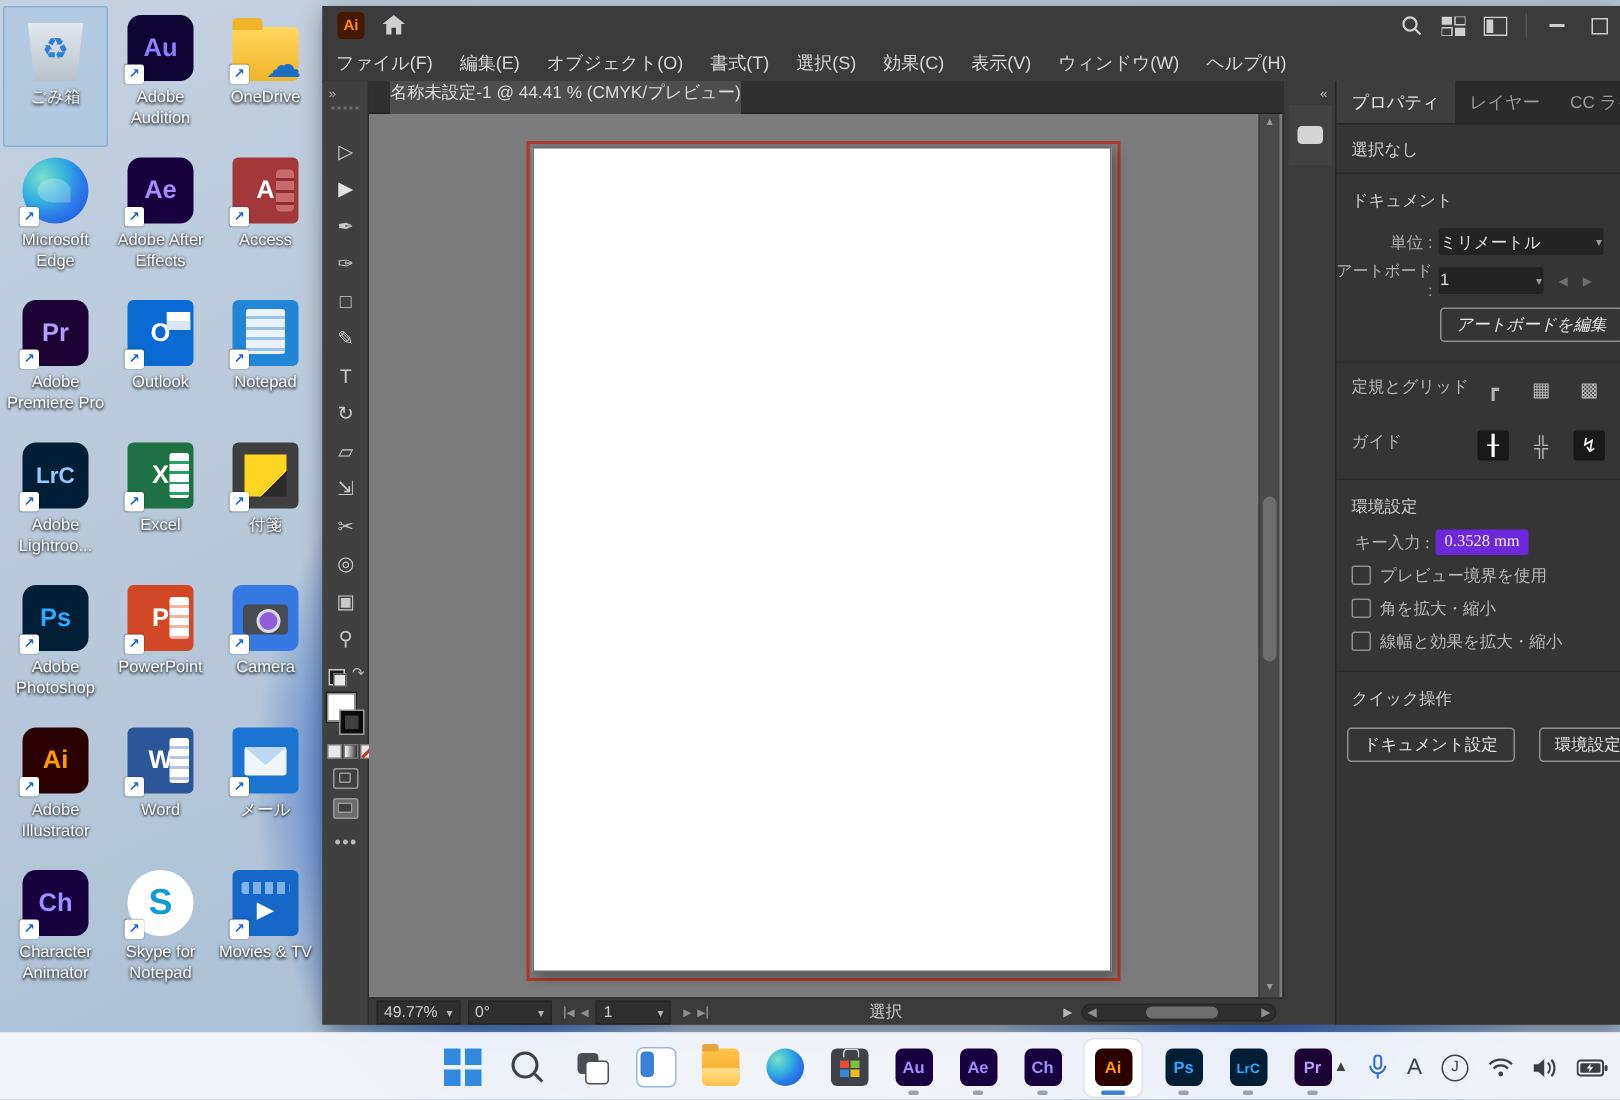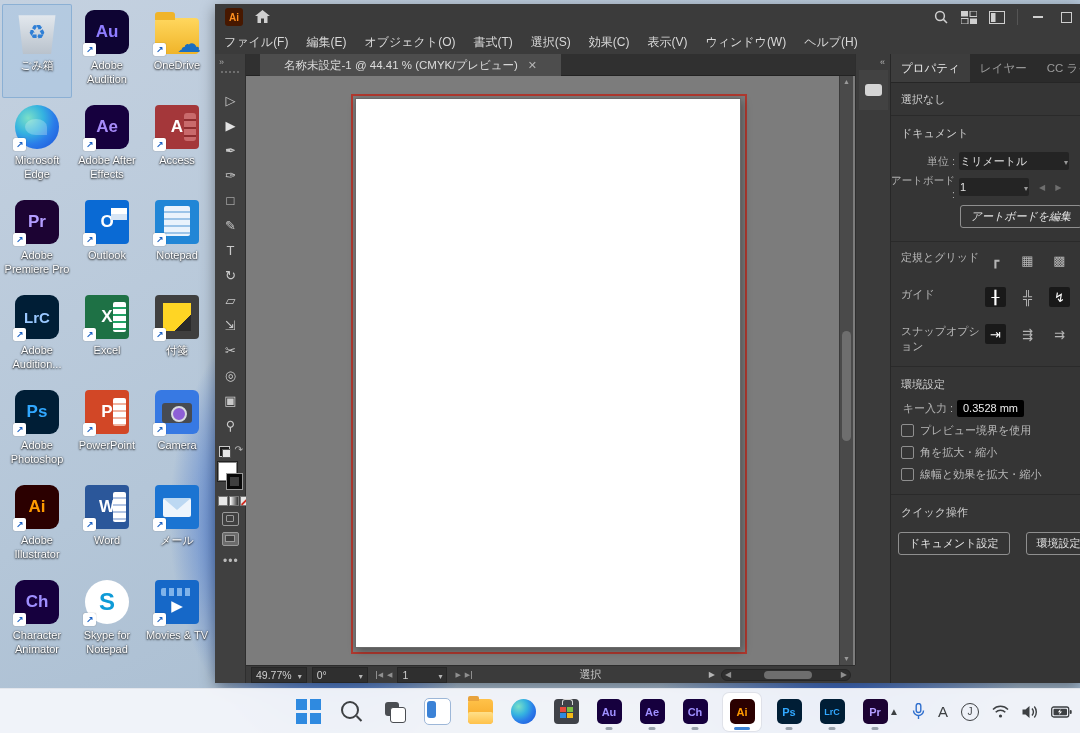--- a/index.html
+++ b/index.html
@@ -107,21 +107,21 @@
   .mini.none{position:relative;}
   .mini.none::after{content:"";position:absolute;left:-1px;top:3px;width:11px;height:2px;background:#d02b20;transform:rotate(-45deg);}
   .mode-ic{position:absolute;left:7px;width:15px;height:12px;border:1.5px solid #9a9a9a;border-radius:2px;}
   .mode-ic.draw{top:66px;}
   .mode-ic.draw::after{content:"";position:absolute;left:3px;top:2px;width:6px;height:5px;border:1.5px solid #9a9a9a;border-radius:1px;}
   .mode-ic.screen{top:86px;background:#6b6b6b;}
   .mode-ic.screen::after{content:"";position:absolute;left:2px;top:2px;width:8px;height:5px;background:#3f3f3f;border:1px solid #9a9a9a;}
   .strip-more{position:absolute;left:8px;top:108px;color:#bbb;font-size:12px;letter-spacing:1px;}
   
   .tabbar{position:absolute;left:31px;top:50px;width:609px;height:22px;background:#303030;border-bottom:1px solid #232323;box-sizing:border-box;}
-  .doc-tab{position:absolute;left:14px;top:0;height:22px;background:#4d4d4d;display:flex;align-items:center;padding:0 24px;gap:10px;}
+  .doc-tab{position:absolute;left:14px;top:0;height:22px;background:#4d4d4d;display:flex;align-items:center;padding:0 0;gap:10px;flex-direction:column;}
   .doc-tab .t{color:#dcdcdc;font-size:11.5px;white-space:nowrap;}
   .doc-tab .x{color:#b5b5b5;font-size:11px;}
   
   .canvas{position:absolute;left:31px;top:72px;width:609px;height:589px;background:#7c7c7c;overflow:hidden;}
   .bleed{position:absolute;left:105px;top:18px;width:392px;height:556px;border:2px solid #b0392f;}
   .artboard{position:absolute;left:109px;top:22px;width:384px;height:548px;background:#fff;border:1px solid #6a6a6a;box-shadow:2px 3px 8px rgba(0,0,0,.35);}
   .vscroll{position:absolute;right:2px;top:0;width:13px;height:589px;background:#4a4a4a;border-left:1px solid #3a3a3a;}
   .vscroll .arr{position:absolute;left:0;width:13px;height:12px;color:#9a9a9a;font-size:7px;text-align:center;line-height:12px;}
   .vscroll .arr.down{bottom:0;}
   .vthumb{position:absolute;left:2px;top:255px;width:9px;height:110px;background:#6e6e6e;border-radius:5px;}
@@ -161,21 +161,21 @@
   .btn{display:inline-block;border:1px solid #8f8f8f;border-radius:3px;color:#e4e4e4;padding:3px 10px;font-size:11px;background:transparent;white-space:nowrap;}
   .edit-ab{position:absolute;right:-2px;top:0;}
   .divider{height:1px;background:#2a2a2a;margin-top:10px;}
   .icon-row{display:flex;align-items:flex-start;padding:8px 10px 2px;}
   .icon-row .rl{flex:1;color:#b8b8b8;}
   .pibtns{display:flex;gap:11px;}
   .pibtn{width:21px;height:20px;display:flex;align-items:center;justify-content:center;color:#b5b5b5;font-size:13px;border-radius:2px;}
   .pibtn[data-pressed="true"]{background:#191919;color:#fff;}
   .chk-row{display:flex;align-items:center;gap:6px;padding:5px 10px 2px;}
   .chk{width:11px;height:11px;border:1px solid #8f8f8f;border-radius:2px;background:transparent;}
-  .keyinput{height:17px;background:#000000;border-radius:2px;color:#ececec;display:flex;align-items:center;padding:0 6px;}
+  .keyinput{height:17px;background:#6d28d9;border-radius:2px;color:#ececec;display:flex;align-items:center;padding:0 6px;}
   .qa-btns{display:flex;gap:16px;padding:8px 7px 0;}
   
   .taskbar{position:absolute;left:0;top:688px;width:1080px;height:45px;background:rgba(242,245,250,.96);border-top:1px solid rgba(0,0,0,.05);}
   .tb-center{position:absolute;left:293px;top:0;height:45px;display:flex;align-items:center;gap:13px;}
   .tb-item{width:30px;height:38px;position:relative;display:flex;align-items:center;justify-content:center;border-radius:6px;}
   .tb-item[data-active="true"]{background:#fff;box-shadow:0 0 0 1px rgba(0,0,0,.06);width:38px;}
   .tb-item .dash{display:none;position:absolute;bottom:1px;left:50%;transform:translateX(-50%);width:7px;height:3px;border-radius:2px;background:#9aa3ad;}
   .tb-item[data-running="true"] .dash{display:block;}
   .tb-item[data-active="true"] .dash{width:16px;background:#3b82d6;}
   .tbi{width:25px;height:25px;display:flex;align-items:center;justify-content:center;position:relative;font-weight:bold;font-size:11px;border-radius:5px;}
@@ -299,21 +299,21 @@
         </div>
         <div class="label" data-name="desktop-icon-label">Notepad</div>
       </div>
       <div class="desk-icon" data-name="desktop-icon-lightroom" data-kind="lightroom">
         <div class="ico">
           <div class="tile" data-name="app-tile-icon" data-kind="lightroom">
             <span class="glyph">LrC</span>
           </div>
           <span class="shortcut" data-name="shortcut-arrow-icon"></span>
         </div>
-        <div class="label" data-name="desktop-icon-label">Adobe Audition...</div>
+        <div class="label" data-name="desktop-icon-label">Adobe Lightroo...</div>
       </div>
       <div class="desk-icon" data-name="desktop-icon-excel" data-kind="excel">
         <div class="ico">
           <div class="tile" data-name="app-tile-icon" data-kind="excel">
             <span class="glyph">X</span>
           </div>
           <span class="shortcut" data-name="shortcut-arrow-icon"></span>
         </div>
         <div class="label" data-name="desktop-icon-label">Excel</div>
       </div>
@@ -643,39 +643,24 @@
             <span>╂</span>
           </div>
           <div class="pibtn" data-name="lock-guides-button" data-pressed="false">
             <span>╬</span>
           </div>
           <div class="pibtn" data-name="edit-guides-button" data-pressed="true">
             <span>↯</span>
           </div>
         </div>
     </div>
-    <div class="icon-row" style="margin-top:7px;">
-      <div class="rl" data-name="snap-options-label">スナップオプション</div>
-      <div class="pibtns">
-
-      <div class="pibtn" data-name="snap-to-point-button" data-pressed="true">
-            <span>⇥</span>
-          </div>
-          <div class="pibtn" data-name="snap-to-grid-button" data-pressed="false">
-            <span>⇶</span>
-          </div>
-          <div class="pibtn" data-name="snap-to-pixel-button" data-pressed="false">
-            <span>⇉</span>
-          </div>
-        </div>
-    </div>
     <div class="divider"></div>
 
     <div class="p-section-title" data-name="preferences-section-title">環境設定</div>
-    <div class="field-row" style="margin-top:2px;">
+    <div class="field-row" style="margin-top:2px;font-family:Liberation Serif, serif;">
       <div class="f-label" style="width:62px;" data-name="key-input-label">キー入力 :</div>
       <div class="keyinput" data-name="key-input-field">0.3528 mm</div>
     </div>
     <div>
 
     <div class="chk-row" data-name="preference-checkbox-row">
           <span class="chk" data-name="checkbox"></span>
           <span data-name="checkbox-label">プレビュー境界を使用</span>
         </div>
         <div class="chk-row" data-name="preference-checkbox-row">

